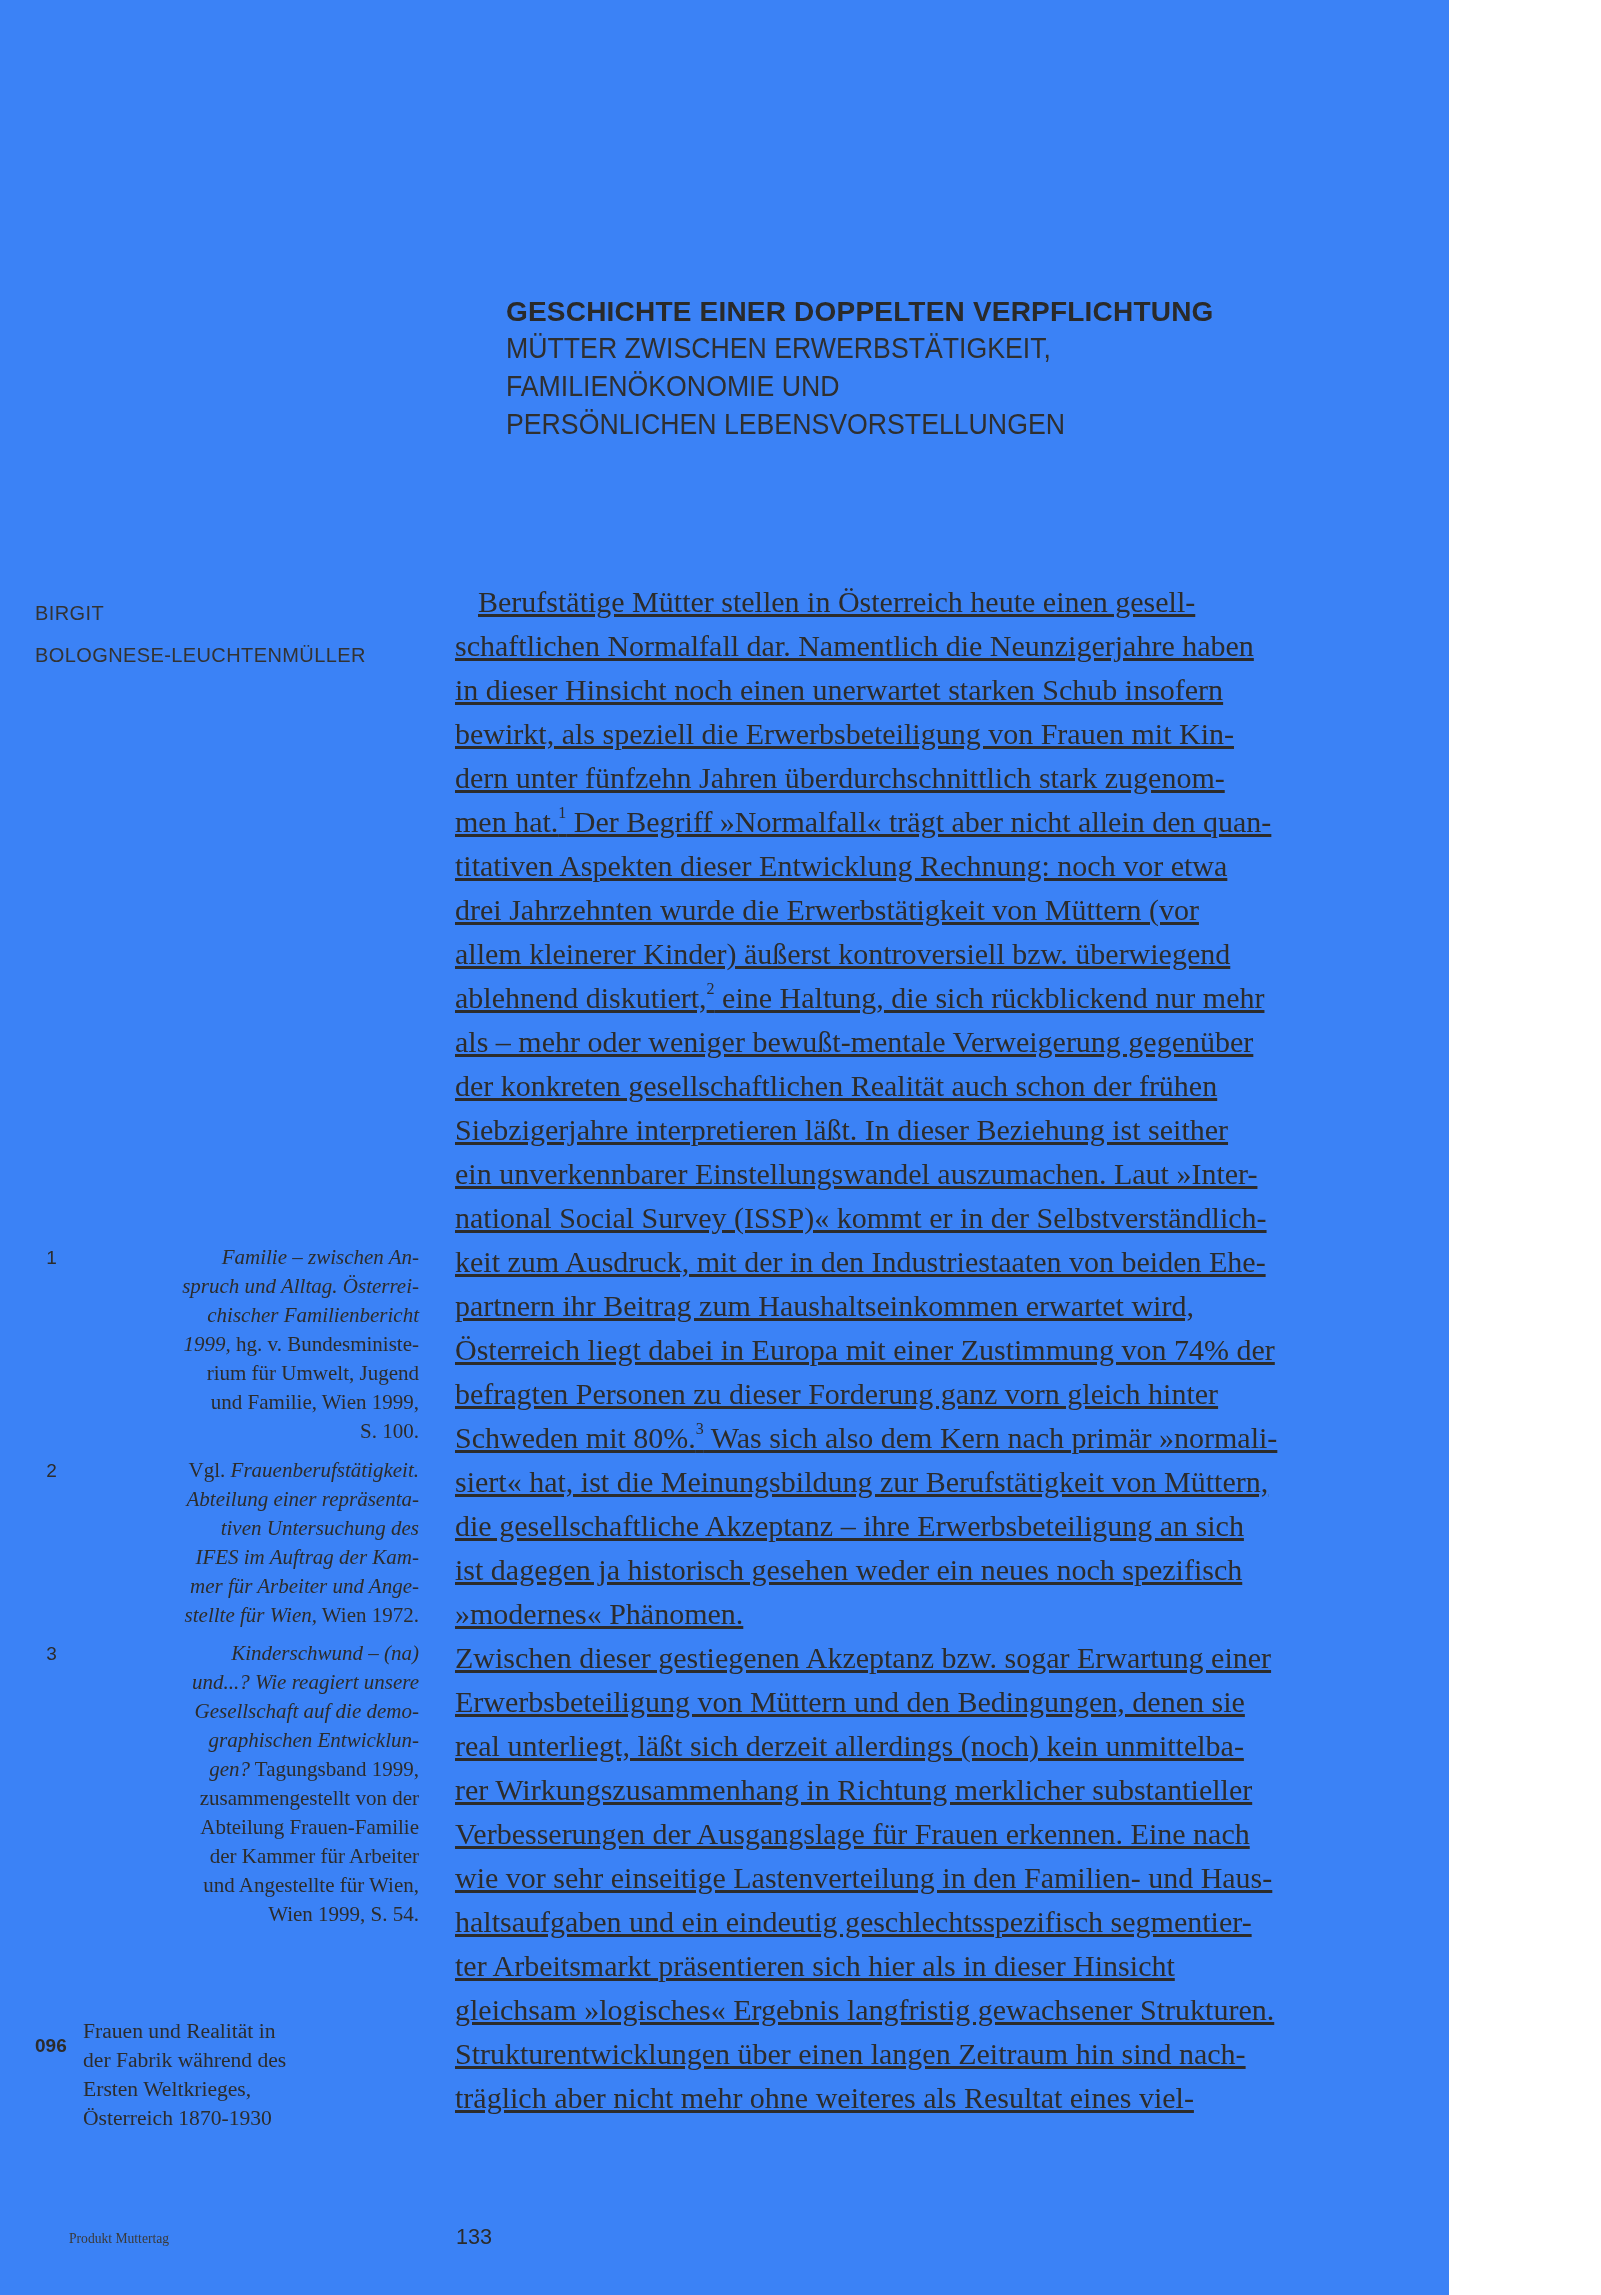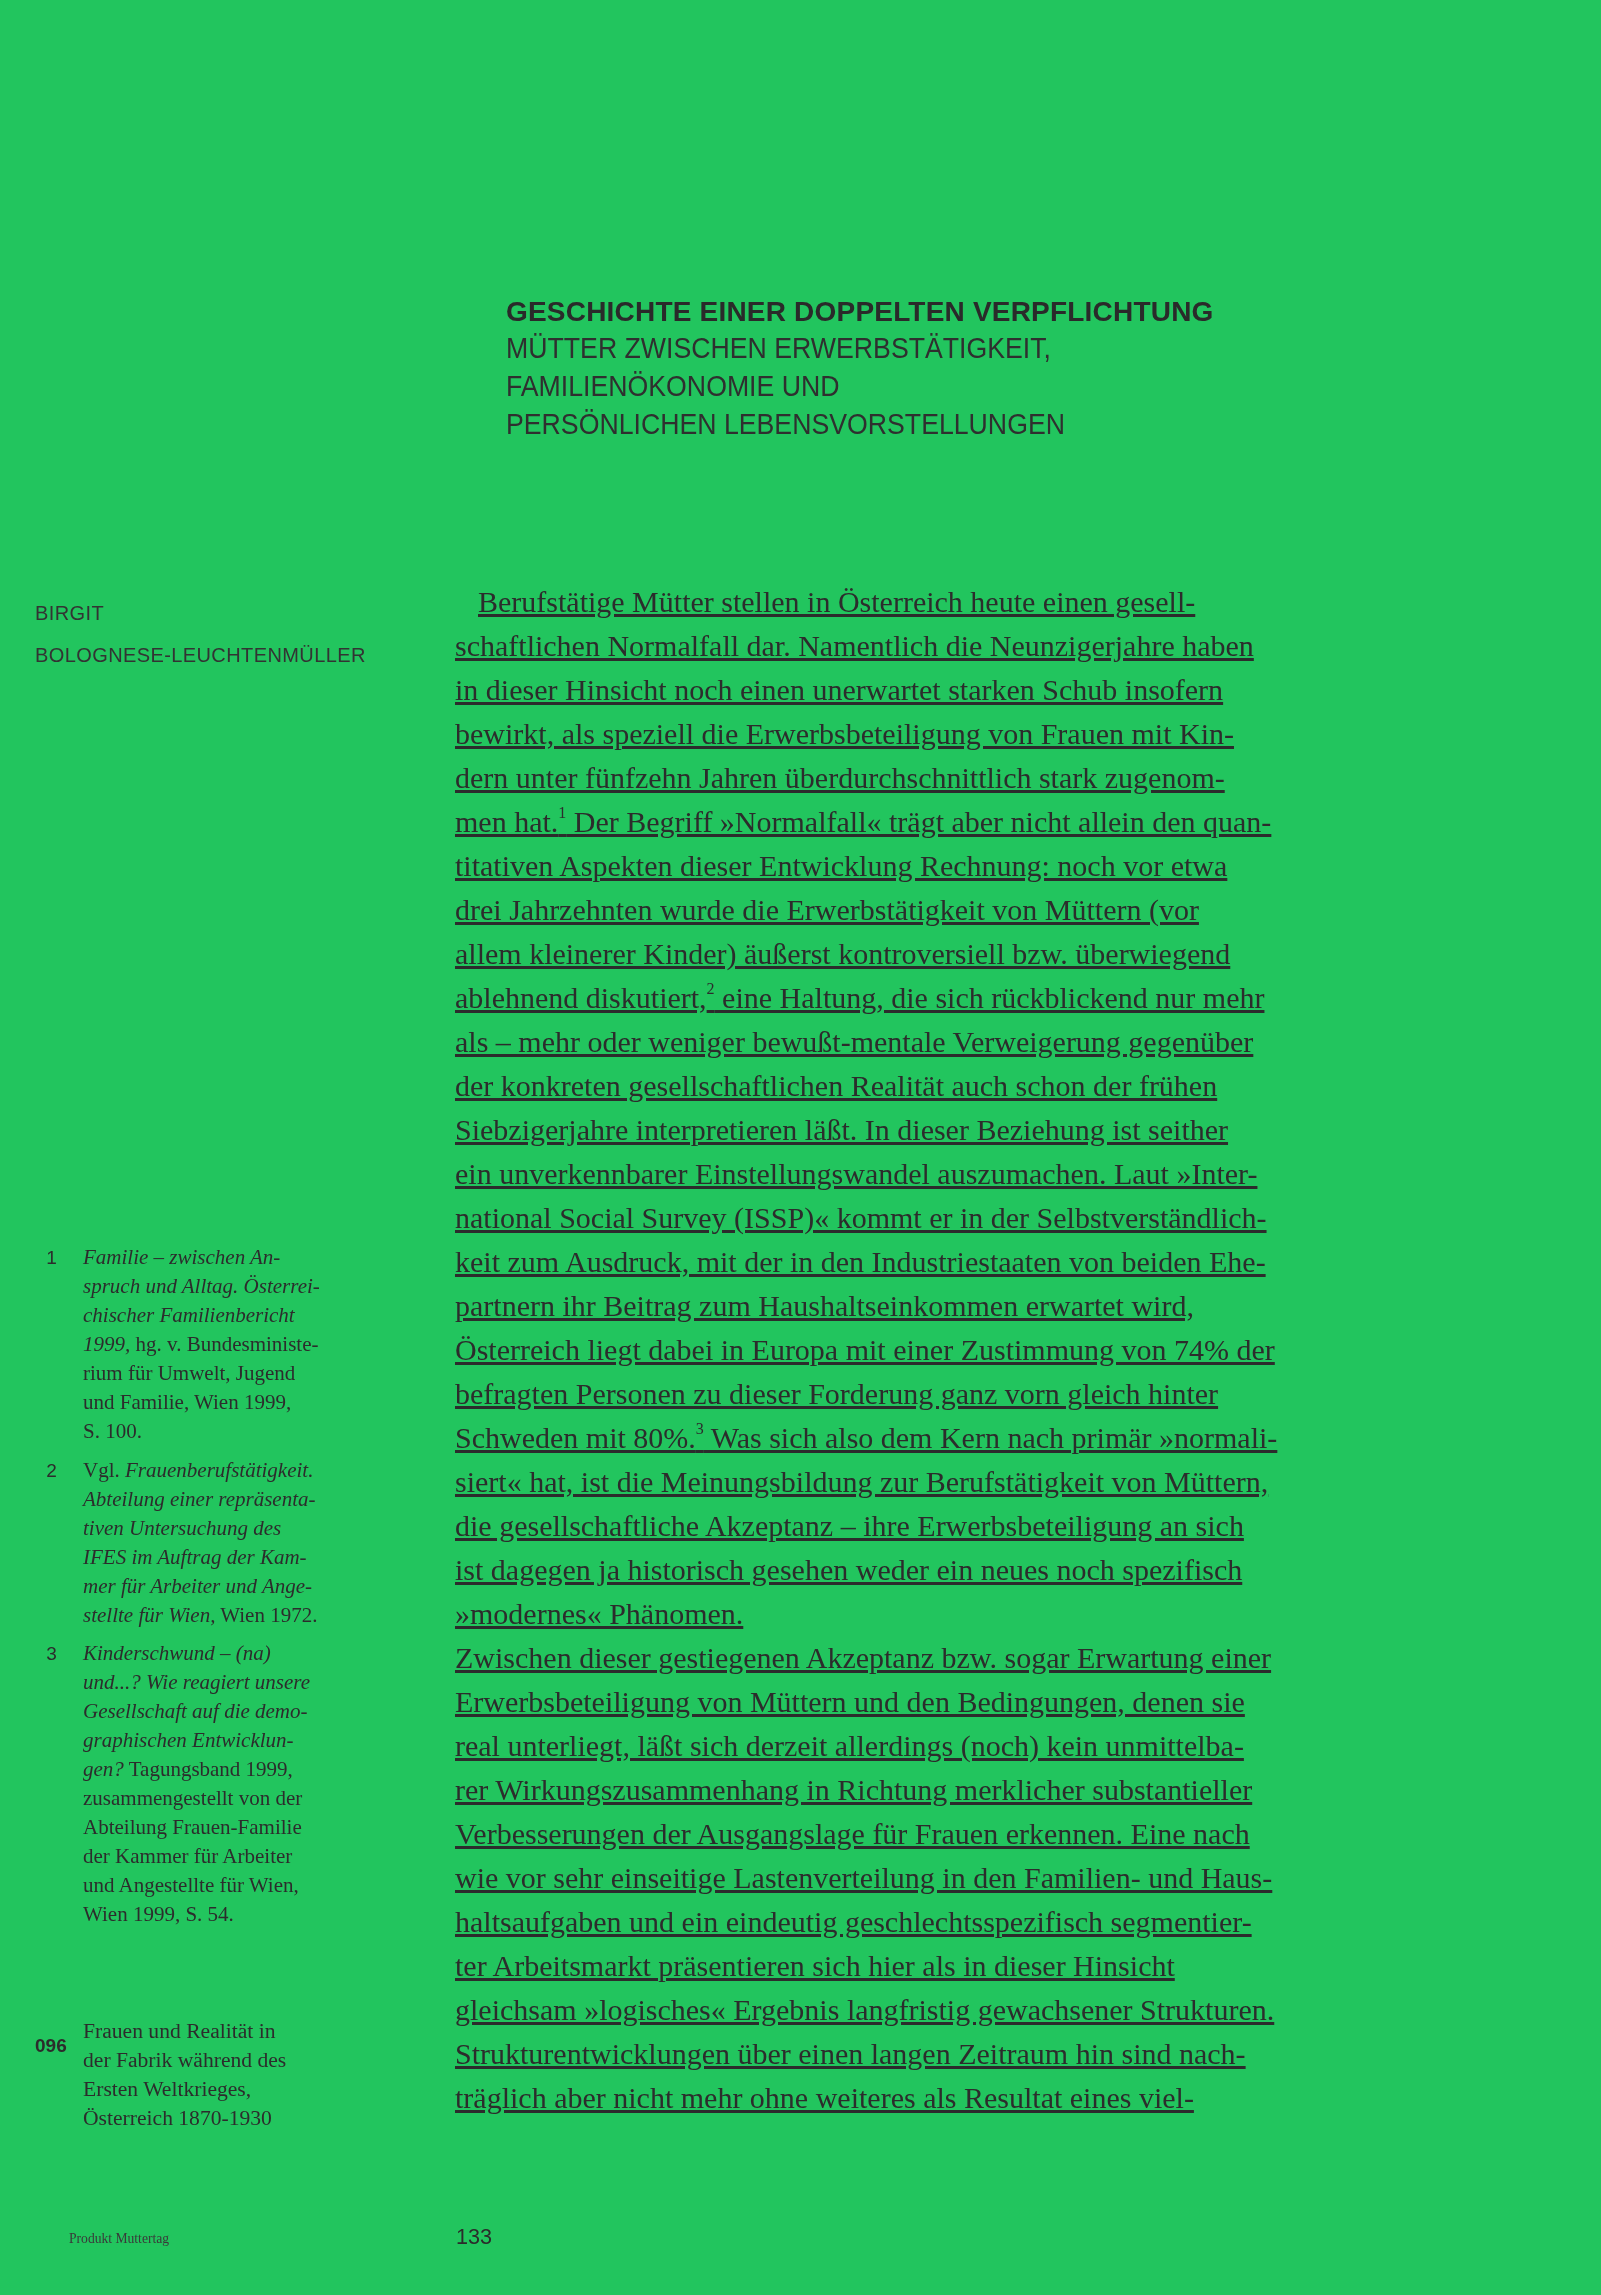--- a/index.html
+++ b/index.html
@@ -10,23 +10,23 @@
   body {
     width: 1601px;
     height: 2295px;
     position: relative;
     overflow: hidden;
     color: #2b2b2b;
   }
   .page {
     position: absolute;
     left: 0; top: 0;
-    width: 1601px;
+    width: 1449px;
     height: 2295px;
-    background: #22c55e;
+    background: #3b82f6;
   }
   
   .title-block {
     position: absolute;
     left: 506px;
     top: 295px;
     width: 1041px;
     font-family: "Liberation Sans", "DejaVu Sans", sans-serif;
   }
   .title-main {
@@ -99,21 +99,21 @@
     padding-left: 48px;
     margin-bottom: 9.6px;
   }
   .fn .fn-num {
     position: absolute;
     left: 11.2px;
     top: 0;
     font-family: "Liberation Sans", "DejaVu Sans", sans-serif;
     font-size: 19px;
   }
-  .fn .fn-line { display: block; white-space: nowrap; }
+  .fn .fn-line { display: block; white-space: nowrap; text-align: right; }
   .fn em { font-style: italic; }
   .caption {
     position: absolute;
     left: 35px;
     top: 2017px;
     width: 384px;
     font-family: "Liberation Serif", "DejaVu Serif", serif;
     font-size: 21.6px;
     line-height: 29px;
     color: #2c2c2c;

